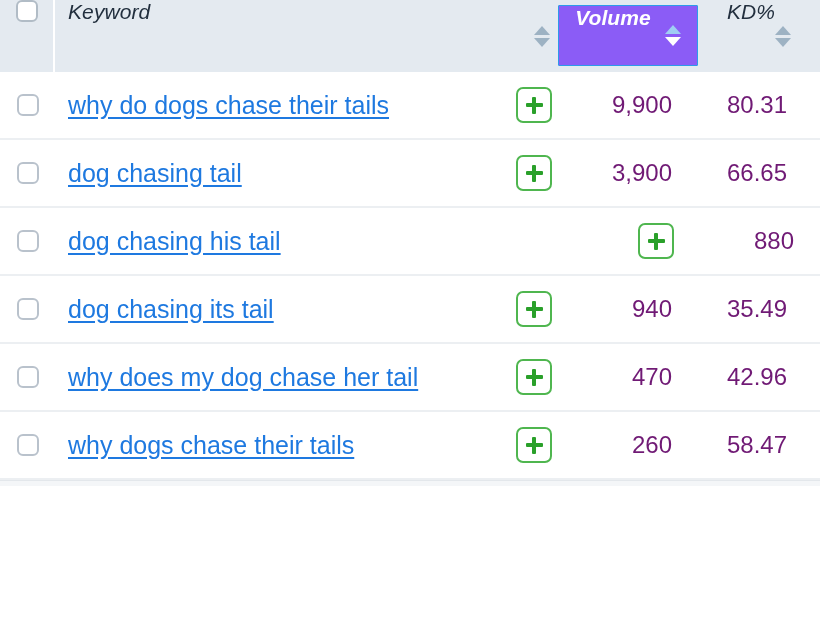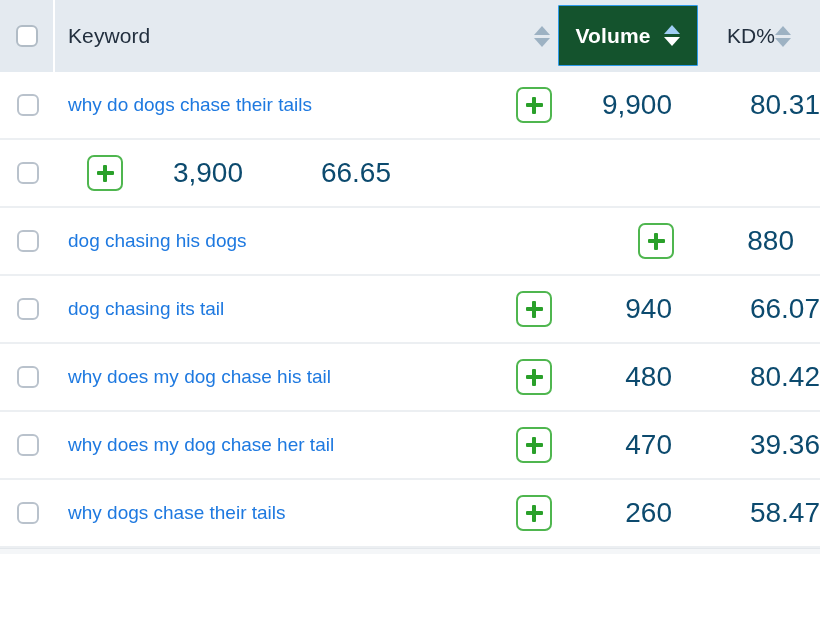--- a/index.html
+++ b/index.html
@@ -26,23 +26,23 @@
   .thead {
     display: flex;
     align-items: stretch;
     height: 72px;
     background: #e4eaf0;
     box-sizing: border-box;
   }
 
   .th {
     display: flex;
-    align-items: center;
     box-sizing: border-box;
     position: relative;
+    font-style: italic;
   }
 
   .th-check {
     width: 55px;
     flex: 0 0 55px;
     justify-content: center;
     border-right: 2px solid #ffffff;
   }
 
   .th-keyword {
@@ -50,21 +50,21 @@
     padding-left: 13px;
     padding-right: 8px;
     justify-content: space-between;
   }
 
   .th-volume {
     width: 140px;
     flex: 0 0 140px;
     justify-content: center;
     gap: 14px;
-    background: #14532d;
+    background: #8b5cf6;
     margin: 5px 0 6px 0;
     border: 1px solid #2e9aea;
     border-radius: 1px;
   }
 
   .th-kd {
     width: 122px;
     flex: 0 0 122px;
     justify-content: center;
     gap: 0;
@@ -152,40 +152,42 @@
     width: 114px;
     flex: 0 0 114px;
     justify-content: flex-end;
     padding-right: 26px;
   }
 
   .cell-kd {
     width: 122px;
     flex: 0 0 122px;
     justify-content: flex-end;
+    padding-right: 33px;
   }
 
   
   .checkbox {
     width: 22px;
     height: 22px;
     border: 2px solid #b9c2cc;
     border-radius: 6px;
     background: #ffffff;
     box-sizing: border-box;
     display: block;
     cursor: pointer;
   }
   .th-check .checkbox {
     border-color: #b1bcc6;
   }
 
   .kw-link {
-    font-size: 19px;
+    font-size: 25px;
     color: #1e79e0;
+    text-decoration: underline;
     text-underline-offset: 3px;
     cursor: pointer;
     white-space: nowrap;
   }
 
   .add-btn {
     width: 36px;
     height: 36px;
     border: 2px solid #4fb64f;
     border-radius: 7px;
@@ -211,22 +213,22 @@
     border-radius: 1px;
   }
   .add-btn .plus::before {
     left: 0; right: 0; top: 6.5px; height: 4px;
   }
   .add-btn .plus::after {
     top: 0; bottom: 0; left: 6.5px; width: 4px;
   }
 
   .num {
-    font-size: 28px;
-    color: #0c4a6e;
+    font-size: 24px;
+    color: #701a75;
     font-weight: 400;
     white-space: nowrap;
   }
 
   .footer-strip {
     height: 6px;
     background: #f4f6f8;
     border-top: 1px solid #e3e7eb;
     box-sizing: border-box;
   }
@@ -285,38 +287,41 @@
           <span class="num">9,900</span>
         </div>
         <div class="cell cell-kd">
           <span class="num">80.31</span>
         </div>
       </div>
       <div class="row">
         <div class="cell cell-check">
           <span class="checkbox"></span>
         </div>
+        <div class="cell cell-keyword">
+          <span class="kw-link">dog chasing tail</span>
+        </div>
         <div class="cell cell-add">
           <span class="add-btn">
             <span class="plus"></span>
           </span>
         </div>
         <div class="cell cell-volume">
           <span class="num">3,900</span>
         </div>
         <div class="cell cell-kd">
           <span class="num">66.65</span>
         </div>
       </div>
       <div class="row">
         <div class="cell cell-check">
           <span class="checkbox"></span>
         </div>
         <div class="cell cell-keyword">
-          <span class="kw-link">dog chasing his dogs</span>
+          <span class="kw-link">dog chasing his tail</span>
         </div>
         <div class="cell cell-add">
           <span class="add-btn">
             <span class="plus"></span>
           </span>
         </div>
         <div class="cell cell-volume">
           <span class="num">880</span>
         </div>
       </div>
@@ -329,59 +334,40 @@
         </div>
         <div class="cell cell-add">
           <span class="add-btn">
             <span class="plus"></span>
           </span>
         </div>
         <div class="cell cell-volume">
           <span class="num">940</span>
         </div>
         <div class="cell cell-kd">
-          <span class="num">66.07</span>
-        </div>
-      </div>
-      <div class="row">
-        <div class="cell cell-check">
-          <span class="checkbox"></span>
-        </div>
-        <div class="cell cell-keyword">
-          <span class="kw-link">why does my dog chase his tail</span>
-        </div>
-        <div class="cell cell-add">
-          <span class="add-btn">
-            <span class="plus"></span>
-          </span>
-        </div>
-        <div class="cell cell-volume">
-          <span class="num">480</span>
-        </div>
-        <div class="cell cell-kd">
-          <span class="num">80.42</span>
+          <span class="num">35.49</span>
         </div>
       </div>
       <div class="row">
         <div class="cell cell-check">
           <span class="checkbox"></span>
         </div>
         <div class="cell cell-keyword">
           <span class="kw-link">why does my dog chase her tail</span>
         </div>
         <div class="cell cell-add">
           <span class="add-btn">
             <span class="plus"></span>
           </span>
         </div>
         <div class="cell cell-volume">
           <span class="num">470</span>
         </div>
         <div class="cell cell-kd">
-          <span class="num">39.36</span>
+          <span class="num">42.96</span>
         </div>
       </div>
       <div class="row">
         <div class="cell cell-check">
           <span class="checkbox"></span>
         </div>
         <div class="cell cell-keyword">
           <span class="kw-link">why dogs chase their tails</span>
         </div>
         <div class="cell cell-add">

